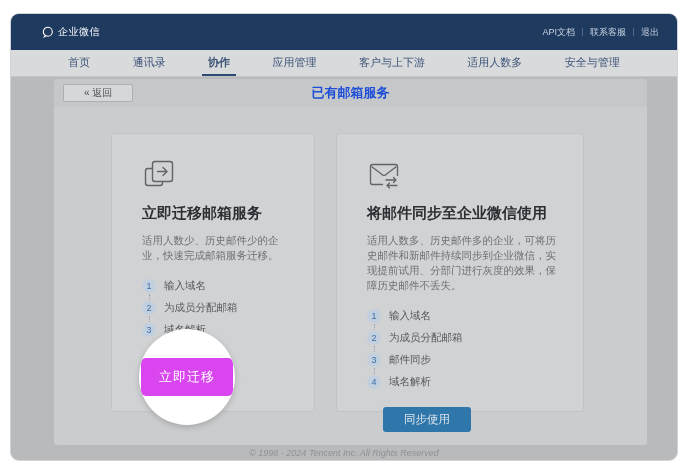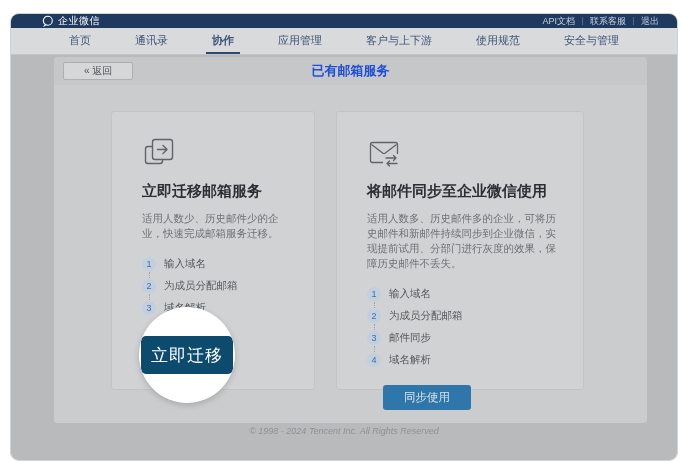--- a/index.html
+++ b/index.html
@@ -8,21 +8,21 @@
     font-family:"Liberation Sans","DejaVu Sans",sans-serif;
     -webkit-font-smoothing:antialiased;overflow:hidden;
   }
   .app{
     position:absolute;left:10px;top:13px;width:668px;height:448px;
     border-radius:9px;border:1px solid #d2d3d5;overflow:hidden;
     background:#b9babc;box-sizing:border-box;
   }
   
   .topbar{
-    height:14px;background:#1e3a5f;display:flex;align-items:center;
+    height:36px;background:#1e3a5f;display:flex;align-items:center;
     justify-content:space-between;padding:0 18px 0 30px;gap:27px;
   }
   .logo{display:flex;align-items:center;gap:4px;color:#ffffff;font-size:10px;letter-spacing:0.5px;cursor:pointer;}
   .topbar-links{display:flex;align-items:center;font-size:9px;}
   .topbar-links a{color:#c9d2e0;text-decoration:none;cursor:pointer;}
   .tsep{width:1px;height:8px;background:#56688a;margin:0 7px;}
   
   .navbar{
     height:27px;background:#d9dadc;border-bottom:1px solid #c3c4c6;
     display:flex;justify-content:space-around;align-items:stretch;
@@ -65,22 +65,22 @@
     display:block;margin:18px 0 0 16px;width:88px;height:25px;background:#2f77ab;color:#dde6ed;
     border:none;border-radius:3px;font-size:11.5px;cursor:pointer;font-family:inherit;
   }
   
   .spotlight{
     position:absolute;left:128px;top:252px;width:96px;height:96px;border-radius:50%;
     background:#ffffff;z-index:5;display:flex;align-items:center;justify-content:center;
     overflow:hidden;box-shadow:0 2px 6px rgba(0,0,0,0.18);
   }
   .migrate-btn{
-    width:92px;height:38px;background:#0c4a6e;border:none;border-radius:5px;color:#ffffff;
-    font-size:17px;letter-spacing:1px;cursor:pointer;font-family:inherit;
+    width:92px;height:38px;background:#d946ef;border:none;border-radius:5px;color:#ffffff;
+    font-size:13px;letter-spacing:1px;cursor:pointer;font-family:inherit;
   }
   
   .footer{position:absolute;left:0;right:0;top:371px;text-align:center;color:#8f9194;font-size:9px;}
   .footer-links{display:flex;justify-content:center;align-items:center;}
   .footer-links a{color:#8f9194;text-decoration:none;cursor:pointer;}
   .fsep{width:1px;height:7px;background:#a6a8aa;margin:0 6px;}
   .lang{display:inline-flex;align-items:center;gap:3px;cursor:pointer;}
   .caret{width:0;height:0;border-left:3px solid transparent;border-right:3px solid transparent;border-top:4px solid #8f9194;}
   .copyright{font-style:italic;}
 </style>
@@ -107,21 +107,21 @@
       <a>退出</a>
     </div>
   </header>
 
   <nav class="navbar">
     <a class="nav-item">首页</a>
     <a class="nav-item">通讯录</a>
     <a class="nav-item active">协作</a>
     <a class="nav-item">应用管理</a>
     <a class="nav-item">客户与上下游</a>
-    <a class="nav-item">使用规范</a>
+    <a class="nav-item">适用人数多</a>
     <a class="nav-item">安全与管理</a>
   </nav>
 
   <div class="content">
 
     <div class="panel">
       <div class="panel-header">
         <button class="back-btn">« 返回</button>
         <div class="panel-title">已有邮箱服务</div>
       </div>

